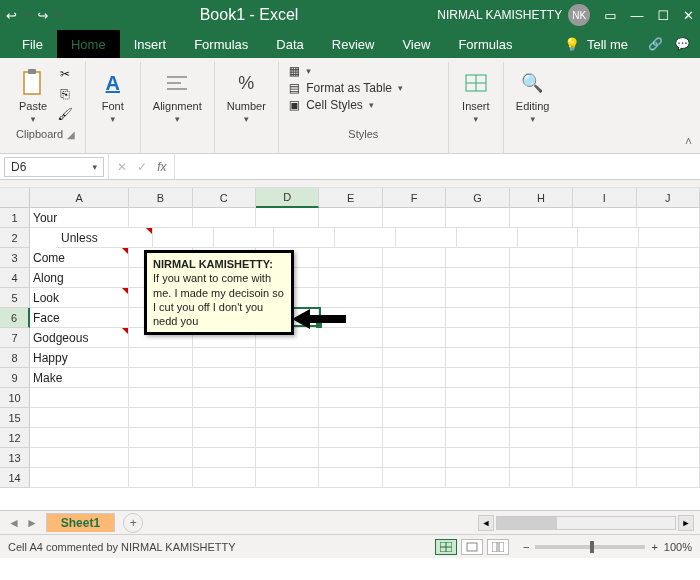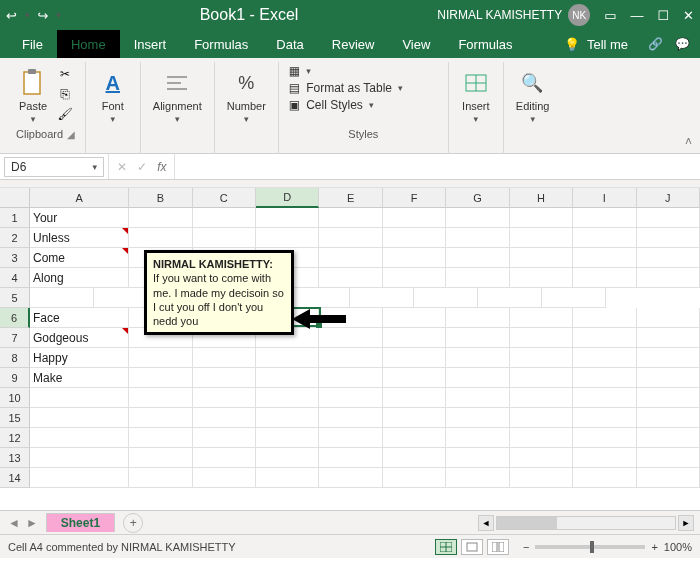--- a/index.html
+++ b/index.html
@@ -66,21 +66,21 @@
   
   .comment-box { position:absolute; background:#ffffe1; border:3px solid #000; padding:4px 6px; font-size:11px; color:#222; width:150px; box-shadow:2px 2px 4px rgba(0,0,0,.3); line-height:1.3;}
   .comment-box b { font-weight:bold; }
   .arrow-anno { position:absolute; }
   .arrow-line { background:#000; height:8px; }
   .arrow-head { width:0;height:0;border-top:10px solid transparent;border-bottom:10px solid transparent;border-right:18px solid #000; position:absolute; left:-8px; top:-6px;}
 
   
   .sheet-bar { height:24px; border-top:1px solid #ccc; background:#f3f2f1; display:flex; align-items:center; font-size:12px;}
   .sheet-nav { display:flex; gap:6px; padding:0 8px; color:#888;}
-  .sheet-tab { background:#f9a8d4; border:1px solid #ccc; border-bottom:none; padding:2px 14px; color:#217346; font-weight:600;}
+  .sheet-tab { background:#fdba74; border:1px solid #ccc; border-bottom:none; padding:2px 14px; color:#217346; font-weight:600;}
   .sheet-add { width:20px; height:20px; border:1px solid #ccc; border-radius:50%; display:flex;align-items:center;justify-content:center; margin-left:8px; color:#666;}
   .hscroll { flex:1; display:flex; align-items:center; justify-content:flex-end; padding:0 6px; gap:2px;}
   .hs-btn { width:16px;height:16px;background:#e8e8e8;border:1px solid #ccc; display:flex;align-items:center;justify-content:center; font-size:9px;}
   .hs-track { width:180px;height:14px;background:#efefef;border:1px solid #ccc; position:relative;}
   .hs-thumb { position:absolute; left:0; top:0; height:100%; width:60px; background:#cfcfcf;}
 
   
   .status-bar { height:24px; background:#f3f2f1; border-top:1px solid #d0d0d0; display:flex; align-items:center; padding:0 8px; font-size:11px; color:#444;}
   .status-bar .spacer{flex:1}
   .view-btns { display:flex; gap:4px;}
@@ -307,21 +307,21 @@
         <div class="cell cC" style="width: 64px;"></div>
         <div class="cell cD" style="width: 64px;"></div>
         <div class="cell cE" style="width: 64px;"></div>
         <div class="cell cF" style="width: 64px;"></div>
         <div class="cell cG" style="width: 64px;"></div>
         <div class="cell cH" style="width: 64px;"></div>
         <div class="cell cI" style="width: 64px;"></div>
         <div class="cell cJ" style="width: 64px;"></div>
       </div>
       <div class="crow">
-        <div class="cell cA" style="width: 100px;">Unless<div class="comment-mark"></div></div>
+        <div class="cell cA" style="width: 100px; margin-left: 28px;">Unless<div class="comment-mark"></div></div>
         <div class="cell cB" style="width: 64px;"></div>
         <div class="cell cC" style="width: 64px;"></div>
         <div class="cell cD" style="width: 64px;"></div>
         <div class="cell cE" style="width: 64px;"></div>
         <div class="cell cF" style="width: 64px;"></div>
         <div class="cell cG" style="width: 64px;"></div>
         <div class="cell cH" style="width: 64px;"></div>
         <div class="cell cI" style="width: 64px;"></div>
         <div class="cell cJ" style="width: 64px;"></div>
       </div>
@@ -343,20 +343,21 @@
         <div class="cell cC" style="width: 64px;"></div>
         <div class="cell cD" style="width: 64px;"></div>
         <div class="cell cE" style="width: 64px;"></div>
         <div class="cell cF" style="width: 64px;"></div>
         <div class="cell cG" style="width: 64px;"></div>
         <div class="cell cH" style="width: 64px;"></div>
         <div class="cell cI" style="width: 64px;"></div>
         <div class="cell cJ" style="width: 64px;"></div>
       </div>
       <div class="crow">
+        <div class="cell cA" style="width: 100px;">Look<div class="comment-mark"></div></div>
         <div class="cell cB" style="width: 64px;"></div>
         <div class="cell cC" style="width: 64px;"></div>
         <div class="cell cD" style="width: 64px;"></div>
         <div class="cell cE" style="width: 64px;"></div>
         <div class="cell cF" style="width: 64px;"></div>
         <div class="cell cG" style="width: 64px;"></div>
         <div class="cell cH" style="width: 64px;"></div>
         <div class="cell cI" style="width: 64px;"></div>
         <div class="cell cJ" style="width: 64px;"></div>
       </div>

